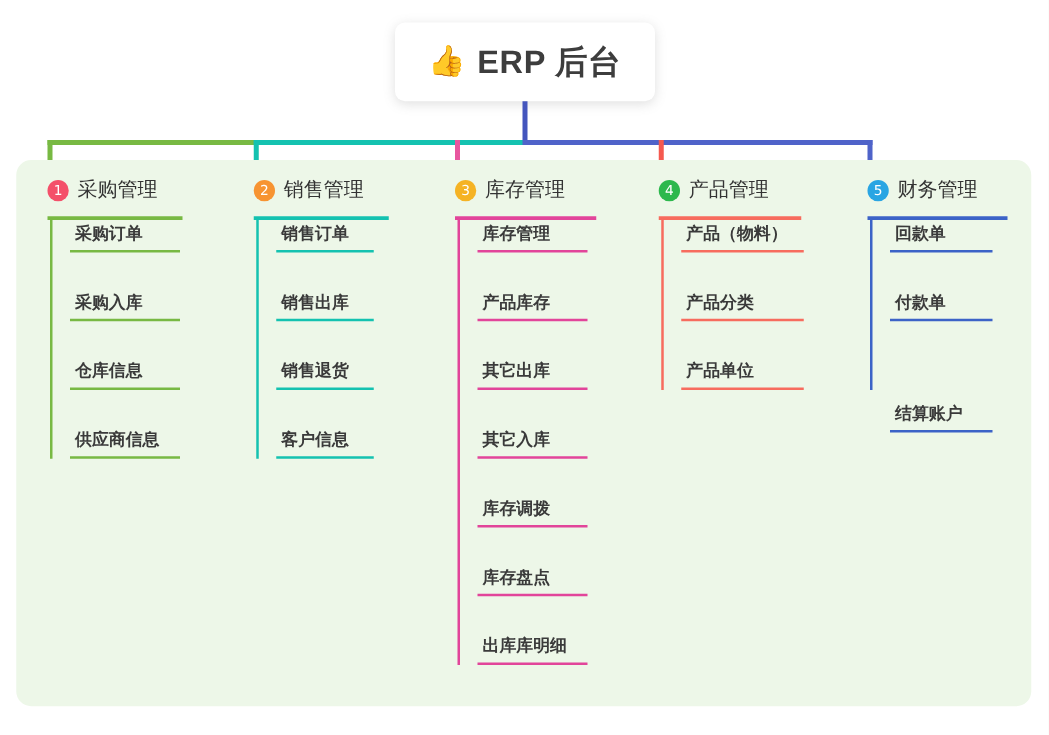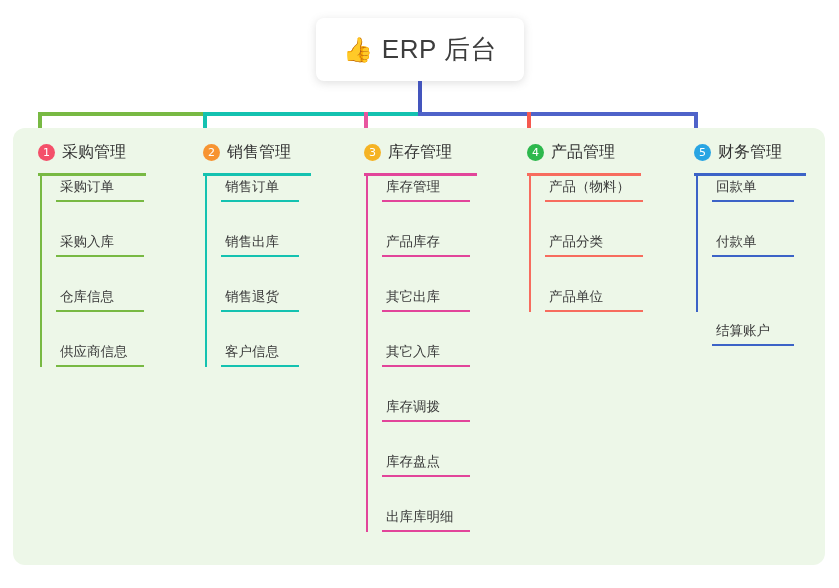--- a/index.html
+++ b/index.html
@@ -14,21 +14,21 @@
   
   .title-card{
     position:absolute;left:316px;top:18px;width:208px;height:63px;
     background:#ffffff;border-radius:8px;
     box-shadow:0 2px 9px rgba(110,110,110,.22);
     display:flex;align-items:center;justify-content:center;
     box-sizing:border-box;
   }
   .title-inner{display:flex;align-items:center;gap:9px;}
   .title-emoji{font-size:24px;line-height:1;}
-  .title-text{font-size:26px;color:#3d3d3d;letter-spacing:.5px;white-space:nowrap;}
+  .title-text{font-size:26px;color:#3d3d3d;letter-spacing:.5px;white-space:nowrap;font-weight:bold;}
 
   
   .conn{position:absolute;}
   .v-stem{width:4px;}
   .h-seg{height:4px;}
   .v-drop{width:4px;}
 
   
   .panel{
     position:absolute;left:13px;top:128px;width:812px;height:437px;
@@ -44,21 +44,21 @@
   .badge{
     width:17px;height:17px;border-radius:50%;
     color:#fff;font-size:11px;line-height:17px;text-align:center;
     font-family:"DejaVu Sans",sans-serif;flex:none;
   }
   .col-title{font-size:16px;color:#333333;}
   .head-rule{position:absolute;top:45px;left:0;height:3px;}
 
   .spine{position:absolute;width:2px;left:2px;}
 
-  .item{position:absolute;left:18px;}
+  .item{position:absolute;left:18px;font-weight:bold;}
   .item-label{
     font-size:13.5px;color:#3a3a3a;white-space:nowrap;
     position:absolute;left:4px;bottom:6px;
   }
   .item-rule{position:absolute;left:0;bottom:0;height:2px;}
 </style>
 </head>
 <body>
 
 <div id="root">

